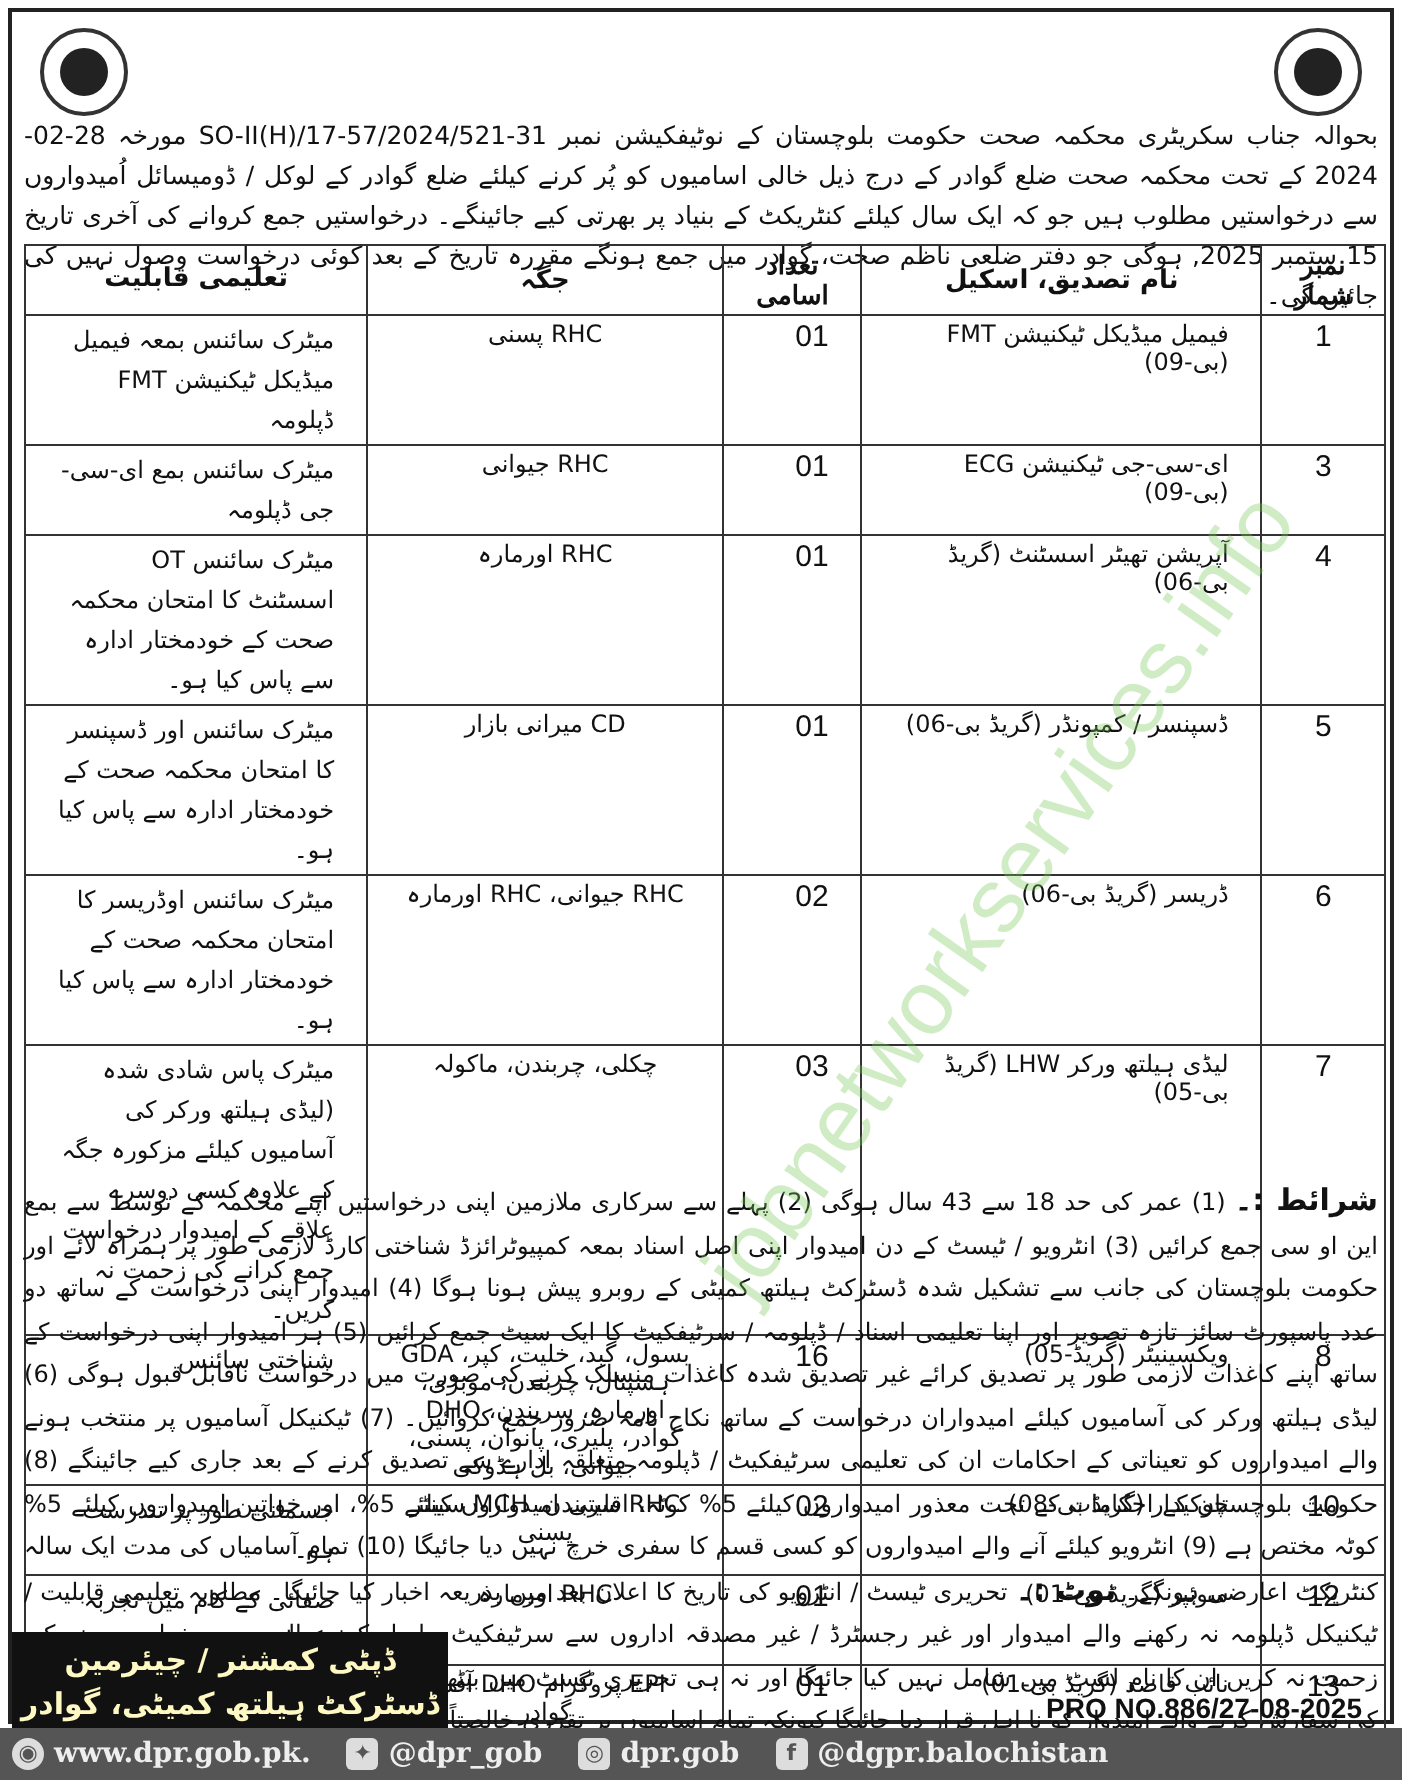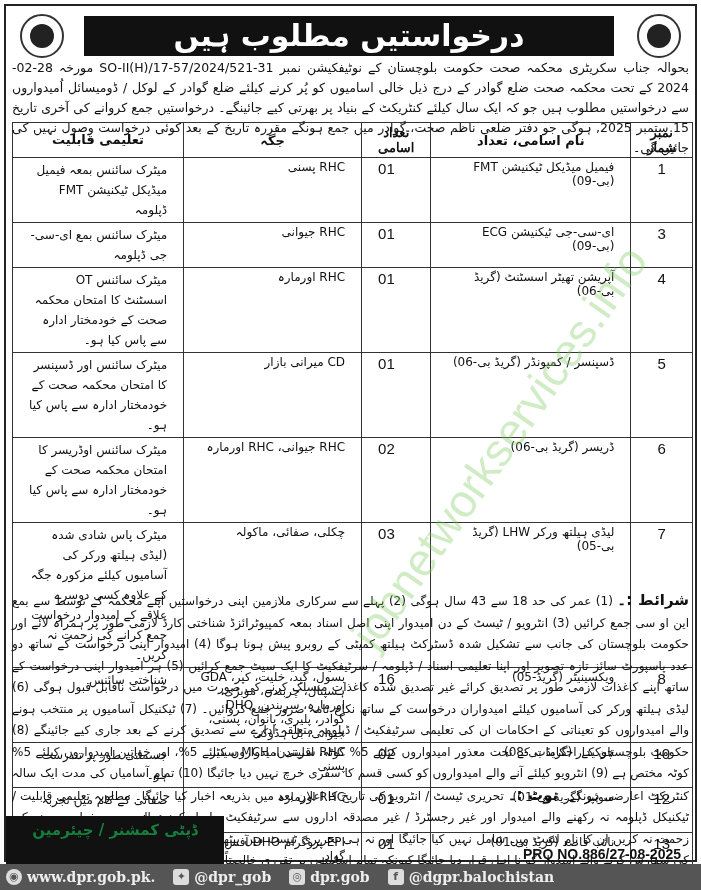--- a/index.html
+++ b/index.html
@@ -11,54 +11,53 @@
   .logo { position: absolute; top: 0; width: 44px; height: 44px; border-radius: 50%; border: 2px solid #333; display: flex; align-items: center; justify-content: center; }
   .logo.left { left: 14px; }
   .logo.right { right: 14px; }
   .logo-inner { width: 24px; height: 24px; border-radius: 50%; background: #222; }
   .intro { position: absolute; top: 52px; left: 6px; right: 6px; direction: rtl; text-align: justify; font-size: 12.5px; line-height: 20px; }
   table.jobs { position: absolute; top: 116px; left: 6px; width: 681px; border-collapse: collapse; direction: rtl; font-size: 12px; }
   table.jobs th, table.jobs td { border: 1.5px solid #333; padding: 2px 16px; vertical-align: top; }
   table.jobs th { height: 28px; font-weight: bold; font-size: 13px; text-align: center; vertical-align: middle; }
   .c-no { width: 40px; text-align: center; font-family: "Liberation Sans", sans-serif; font-size: 15px; }
   .c-post { width: 200px; }
-  .c-count { width: 58px; text-align: left; font-family: "Liberation Sans", sans-serif; font-size: 15px; }
-  .c-place { width: 178px; }
+  .c-count { width: 58px; text-align: right; font-family: "Liberation Sans", sans-serif; font-size: 15px; }
+  .c-place { width: 178px; text-align: center; }
   .c-qual { text-align: right; line-height: 20px; }
   .cond { position: absolute; top: 584px; left: 6px; right: 6px; direction: rtl; text-align: justify; font-size: 12px; line-height: 21.5px; }
   .cond b { font-size: 15px; }
-  .sign { position: absolute; left: 6px; top: 816px; width: 218px; height: 50px; background: #111; color: #15803d; direction: rtl; text-align: center; font-weight: bold; font-size: 15px; line-height: 22px; padding-top: 3px; }
+  .sign { position: absolute; left: 6px; top: 816px; width: 218px; height: 50px; background: #111; color: #fef9c3; direction: rtl; text-align: center; font-weight: bold; font-size: 15px; line-height: 22px; padding-top: 3px; }
   .prq { position: absolute; right: 20px; top: 846px; font-family: "Liberation Sans", sans-serif; font-weight: bold; font-size: 14px; }
   .footer { position: absolute; left: 0; top: 864px; width: 701px; height: 26px; background: #555; color: #eee; display: flex; align-items: center; gap: 18px; padding-left: 6px; font-family: "DejaVu Serif", serif; font-size: 14px; font-weight: bold; }
   .footer .item { display: flex; align-items: center; gap: 5px; }
   .ficon { display: inline-block; width: 16px; height: 16px; border-radius: 3px; background: #ddd; color: #555; font-size: 11px; text-align: center; line-height: 16px; font-family: "DejaVu Sans", sans-serif; }
   .ficon.globe { border-radius: 50%; }
   .watermark { position: absolute; left: 260px; top: 420px; transform: rotate(-55deg); color: rgba(120,200,90,0.35); font-size: 46px; font-family: "Liberation Sans", sans-serif; pointer-events: none; white-space: nowrap; }
 </style>
 </head>
 <body>
 
 <div class="page">
   <div class="header">
     <div class="logo left">
         <div class="logo-inner"></div>
       </div>
-    <div class="title-bar">درخواستیں مطلوب ہیں</div>
     <div class="logo right">
         <div class="logo-inner"></div>
       </div>
   </div>
 
   <p class="intro">بحوالہ جناب سکریٹری محکمہ صحت حکومت بلوچستان کے نوٹیفکیشن نمبر SO-II(H)/17-57/2024/521-31 مورخہ 28-02-2024 کے تحت محکمہ صحت ضلع گوادر کے درج ذیل خالی اسامیوں کو پُر کرنے کیلئے ضلع گوادر کے لوکل / ڈومیسائل اُمیدواروں سے درخواستیں مطلوب ہیں جو کہ ایک سال کیلئے کنٹریکٹ کے بنیاد پر بھرتی کیے جائینگے۔ درخواستیں جمع کروانے کی آخری تاریخ 15 ستمبر 2025, ہوگی جو دفتر ضلعی ناظم صحت، گوادر میں جمع ہونگے مقررہ تاریخ کے بعد کوئی درخواست وصول نہیں کی جائیں گی۔</p>
 
   <table class="jobs">
     <thead>
       <tr>
         <th class="c-no">نمبر شمار</th>
-        <th class="c-post">نام اسامی، تعداد</th>
+        <th class="c-post">نام تصدیق، اسکیل</th>
         <th class="c-count">تعداد اسامی</th>
         <th class="c-place">جگہ</th>
         <th class="c-qual" style="text-align:center">تعلیمی قابلیت</th>
       </tr>
     </thead>
     <tbody id="rows">
         <tr>
           <td class="c-no">1</td>
           <td class="c-post">فیمیل میڈیکل ٹیکنیشن FMT (بی-09)</td>
           <td class="c-count">01</td>
@@ -90,21 +89,21 @@
           <td class="c-no">6</td>
           <td class="c-post">ڈریسر (گریڈ بی-06)</td>
           <td class="c-count">02</td>
           <td class="c-place">RHC جیوانی، RHC اورمارہ</td>
           <td class="c-qual">میٹرک سائنس اوڈریسر کا امتحان محکمہ صحت کے خودمختار ادارہ سے پاس کیا ہو۔</td>
         </tr>
         <tr>
           <td class="c-no">7</td>
           <td class="c-post">لیڈی ہیلتھ ورکر LHW (گریڈ بی-05)</td>
           <td class="c-count">03</td>
-          <td class="c-place">چکلی، صفائی، ماکولہ</td>
+          <td class="c-place">چکلی، چربندن، ماکولہ</td>
           <td class="c-qual">میٹرک پاس شادی شدہ (لیڈی ہیلتھ ورکر کی آسامیوں کیلئے مزکورہ جگہ کے علاوہ کسی دوسرے علاقے کے امیدوار درخواست جمع کرانے کی زحمت نہ کریں۔</td>
         </tr>
         <tr>
           <td class="c-no">8</td>
           <td class="c-post">ویکسینیٹر (گریڈ-05)</td>
           <td class="c-count">16</td>
           <td class="c-place">بسول، گبد، خلیت، کپر، GDA ہسپتال، چربندن، موبڑی، اورمارہ، سربندن، DHQ گوادر، پلیری، پانوان، پسنی، جیوانی، بل ہڈوکی</td>
           <td class="c-qual">شناختی سائنس</td>
         </tr>
         <tr>
@@ -134,20 +133,21 @@
   <p class="cond">
     <b>شرائط :۔</b>
     <span>(1) عمر کی حد 18 سے 43 سال ہوگی (2) پہلے سے سرکاری ملازمین اپنی درخواستیں اپنے محکمہ کے توسط سے بمع این او سی جمع کرائیں (3) انٹرویو / ٹیسٹ کے دن امیدوار اپنی اصل اسناد بمعہ کمپیوٹرائزڈ شناختی کارڈ لازمی طور پر ہمراہ لائے اور حکومت بلوچستان کی جانب سے تشکیل شدہ ڈسٹرکٹ ہیلتھ کمیٹی کے روبرو پیش ہونا ہوگا (4) امیدوار اپنی درخواست کے ساتھ دو عدد پاسپورٹ سائز تازہ تصویر اور اپنا تعلیمی اسناد / ڈپلومہ / سرٹیفکیٹ کا ایک سیٹ جمع کرائیں (5) ہر امیدوار اپنی درخواست کے ساتھ اپنے کاغذات لازمی طور پر تصدیق کرائے غیر تصدیق شدہ کاغذات منسلک کرنے کی صورت میں درخواست ناقابل قبول ہوگی (6) لیڈی ہیلتھ ورکر کی آسامیوں کیلئے امیدواران درخواست کے ساتھ نکاح نامہ ضرور جمع کروائیں۔ (7) ٹیکنیکل آسامیوں پر منتخب ہونے والے امیدواروں کو تعیناتی کے احکامات ان کی تعلیمی سرٹیفکیٹ / ڈپلومہ متعلقہ ادارے سے تصدیق کرنے کے بعد جاری کیے جائینگے (8) حکومت بلوچستان کے احکامات کے تحت معذور امیدواروں کیلئے 5% کوٹہ، اقلیتی امیدواروں کیلئے 5%، اور خواتین امیدواروں کیلئے 5% کوٹہ مختص ہے (9) انٹرویو کیلئے آنے والے امیدواروں کو کسی قسم کا سفری خرچ نہیں دیا جائیگا (10) تمام آسامیاں کی مدت ایک سالہ کنٹریکٹ اعارضی ہونگے۔</span>
     <b>نوٹ :۔</b>
     <span>تحریری ٹیسٹ / انٹرویو کی تاریخ کا اعلان بعد میں بذریعہ اخبار کیا جائیگا۔ مطلوبہ تعلیمی قابلیت / ٹیکنیکل ڈپلومہ نہ رکھنے والے امیدوار اور غیر رجسٹرڈ / غیر مصدقہ اداروں سے سرٹیفکیٹ حاصل کرنے والے بھی درخواست دینے کی زحمت نہ کریں ان کا نام لسٹ میں شامل نہیں کیا جائیگا اور نہ ہی تحریری ٹیسٹ میں بیٹھنے کی اجازت دی جائیگی، کسی بھی قسم کی سفارش کرنے والے امیدوار کو نا اہل قرار دیا جائیگا کیونکہ تمام اسامیوں پر تقرری خالصتاً میرٹ کی بنیاد پر عمل میں لائی جائیگی۔</span>
   </p>
 </div>
 
 <div class="sign">
   <div>ڈپٹی کمشنر / چیئرمین</div>
+  <div>ڈسٹرکٹ ہیلتھ کمیٹی، گوادر</div>
 </div>
 <div class="prq">PRQ NO.886/27-08-2025</div>
 
 <div class="watermark">jobnetworkservices.info</div>
 
 <div class="footer">
   <span class="item">
       <span class="ficon globe">◉</span>
       <span>www.dpr.gob.pk.</span>
     </span>

